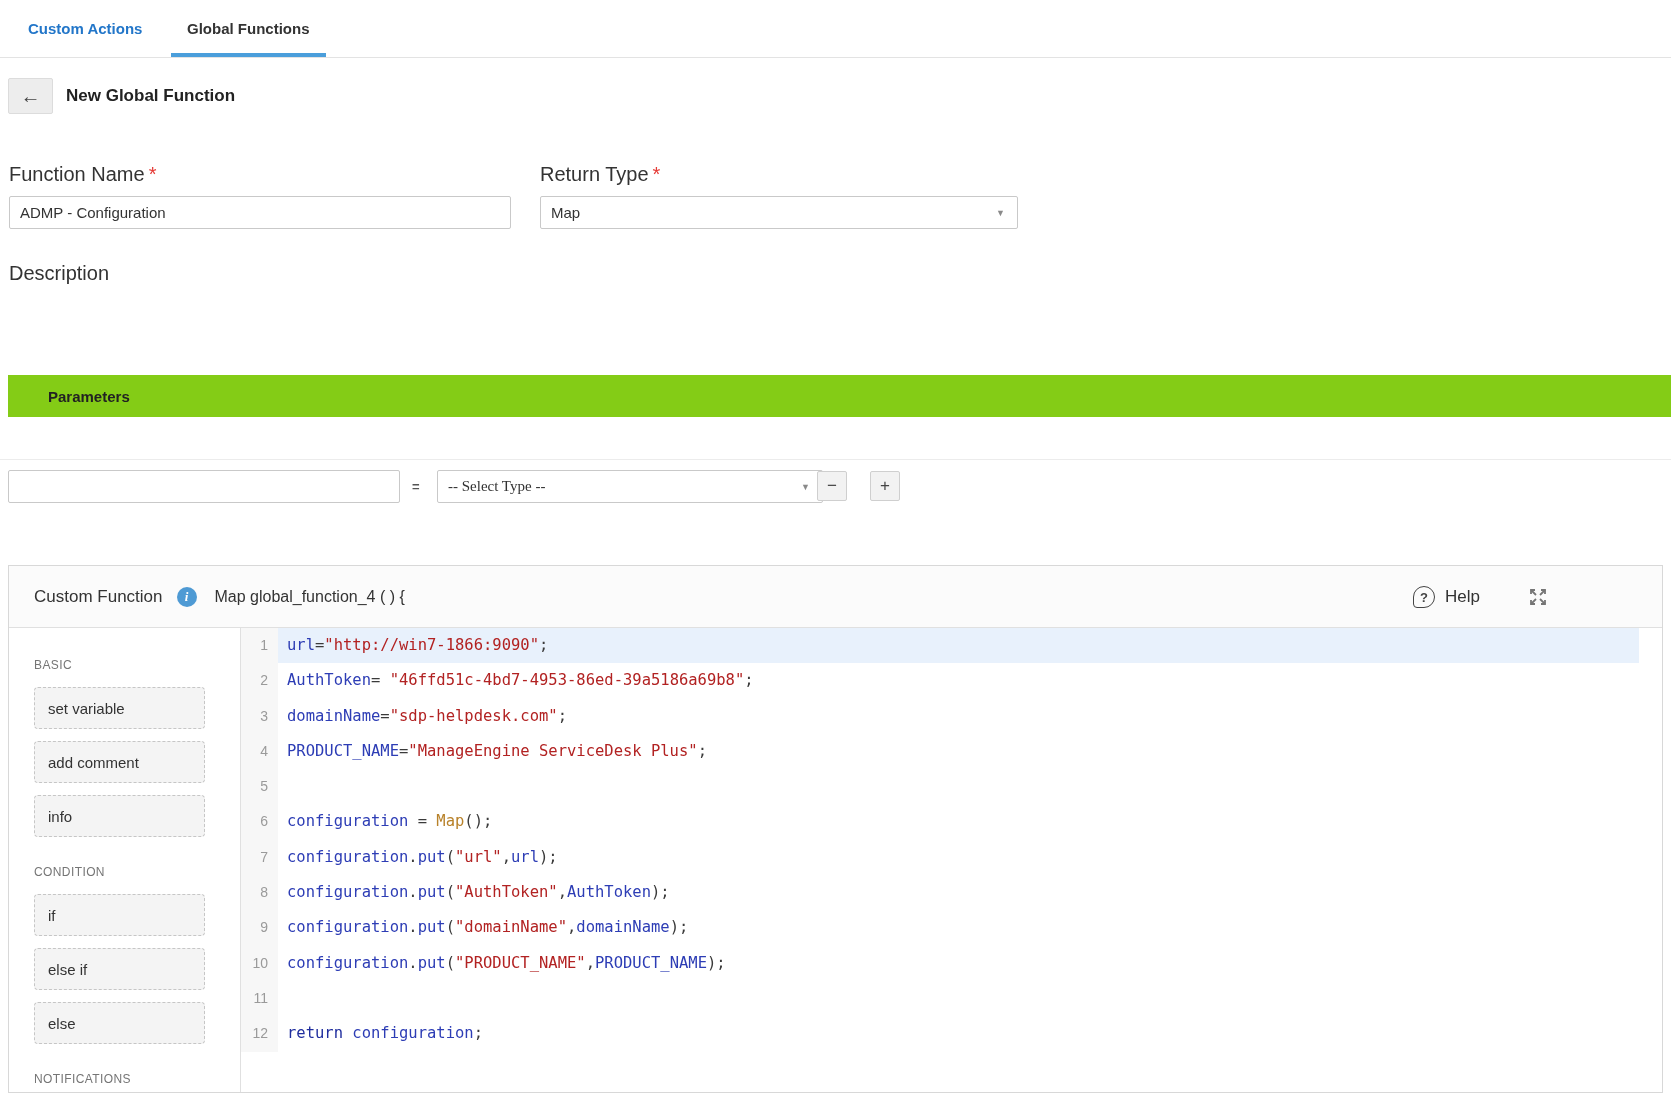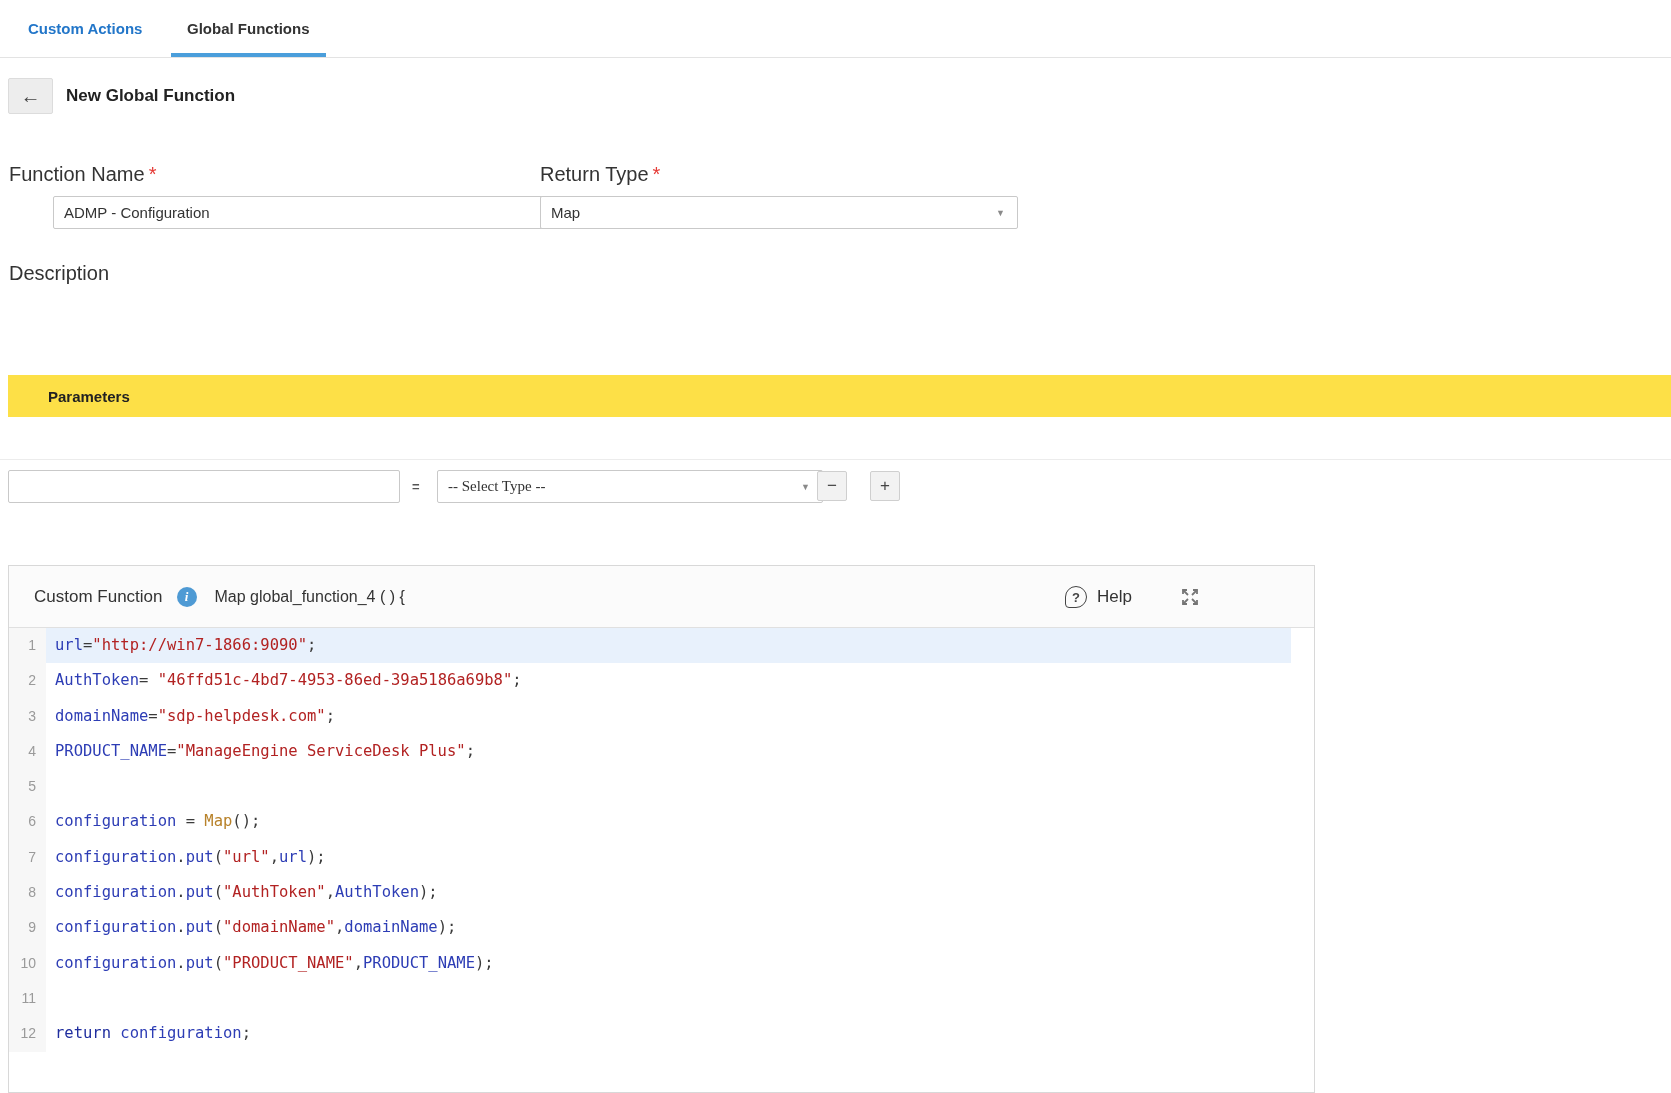--- a/index.html
+++ b/index.html
@@ -27,46 +27,46 @@
   
   .field-label { position:absolute; font-size:20px; color:#333; }
   .req { color:#e53935; margin-left:4px; }
   .lbl-fn   { left:9px;   top:163px; }
   .lbl-rt   { left:540px; top:163px; }
   .lbl-desc { left:9px;   top:262px; }
 
   .text-input { position:absolute; border:1px solid #c9c9c9; border-radius:2px;
                 font-size:15px; color:#333; padding:0 10px;
                 font-family:"Liberation Sans", sans-serif; background:#fff; }
-  .inp-fn   { left:9px;  top:196px; width:502px;  height:33px;margin-left:44px; }
+  .inp-fn   { left:9px;  top:196px; width:502px;  height:33px; }
   .inp-desc { left:9px;  top:300px; width:1029px; height:37px; }
 
   .select-box { position:absolute; border:1px solid #c9c9c9; border-radius:2px;
                 background:#fff; display:flex; align-items:center; padding:0 10px;
                 font-size:15px; color:#333; cursor:pointer; }
   .sel-rt { left:540px; top:196px; width:478px; height:33px; }
   .caret { position:absolute; right:12px; font-size:9px; color:#8a8a8a; }
 
   
   .params-bar { position:absolute; left:8px; right:0; top:375px; height:42px;
-                background:#fde047; display:flex; align-items:center; }
+                background:#84cc16; display:flex; align-items:center; }
   .params-bar span { margin-left:40px; font-size:15px; font-weight:bold; color:#222; }
   .params-divider { position:absolute; left:0; right:0; top:459px; height:1px; background:#ececec; }
 
   .inp-param { left:8px; top:470px; width:392px; height:33px; }
   .param-eq  { position:absolute; left:412px; top:479px; font-size:13px; font-weight:bold; color:#555; }
   .sel-type  { left:437px; top:470px; width:386px; height:33px;font-family:Liberation Serif, serif; }
   .sq-btn { position:absolute; top:471px; width:30px; height:30px; background:#f2f2f2;
             border:1px solid #cfcfcf; border-radius:2px; font-size:17px; color:#444;
             cursor:pointer; display:flex; align-items:center; justify-content:center; }
   .btn-minus { left:817px; }
   .btn-plus  { left:870px; }
 
   
-  .panel { position:absolute; left:8px; top:565px; width:1307px; height:528px;
+  .panel { position:absolute; left:8px; top:565px; width:1655px; height:528px;
            border:1px solid #d8d8d8; background:#fff; overflow:hidden; }
   .panel-head { position:absolute; left:0; right:0; top:0; height:62px; background:#fbfbfb;
                 border-bottom:1px solid #e0e0e0; display:flex; align-items:center; }
   .panel-title { margin-left:25px; font-size:17px; color:#333; }
   .info-icon { margin-left:14px; width:20px; height:20px; border-radius:50%;
                background:#4e9ad4; color:#fff; font-size:13px; font-style:italic;
                font-family:"Liberation Serif", serif; font-weight:bold;
                display:flex; align-items:center; justify-content:center; }
   .signature { margin-left:18px; font-size:16px; color:#333; }
   .head-right { position:absolute; right:0; top:0; height:62px; display:flex;
@@ -162,20 +162,31 @@
           <path d="M8 8 L3 3"></path>
             <path d="M3 7 v-4 h4"></path>
           <path d="M12 12 L17 17"></path>
             <path d="M17 13 v4 h-4"></path>
           <path d="M8 12 L3 17"></path>
             <path d="M7 17 h-4 v-4"></path>
         </svg>
       </div>
     </div>
     <div class="panel-body">
+      <div class="editor-sidebar">
+          <div class="group-label">BASIC</div>
+          <button class="snippet-btn">set variable</button>
+          <button class="snippet-btn">add comment</button>
+          <button class="snippet-btn">info</button>
+          <div class="group-label">CONDITION</div>
+          <button class="snippet-btn">if</button>
+          <button class="snippet-btn">else if</button>
+          <button class="snippet-btn">else</button>
+          <div class="group-label">NOTIFICATIONS</div>
+        </div>
       <div class="code-area">
         <div class="code-line active">
             <span class="gutter">1</span>
             <span class="code-text"><span class="tok-var">url</span><span class="tok-op">=</span><span class="tok-str">"http://win7-1866:9090"</span><span class="tok-op">;</span></span>
           </div>
           <div class="code-line">
             <span class="gutter">2</span>
             <span class="code-text"><span class="tok-var">AuthToken</span><span class="tok-op">= </span><span class="tok-str">"46ffd51c-4bd7-4953-86ed-39a5186a69b8"</span><span class="tok-op">;</span></span>
           </div>
           <div class="code-line">

